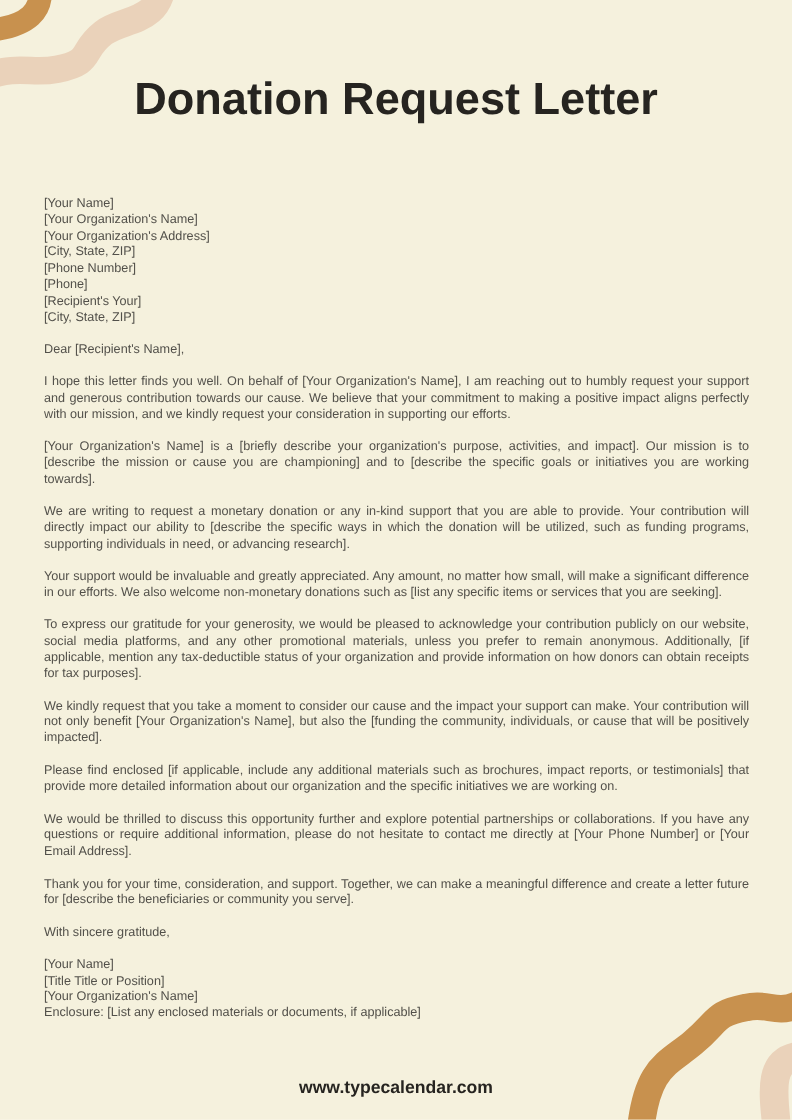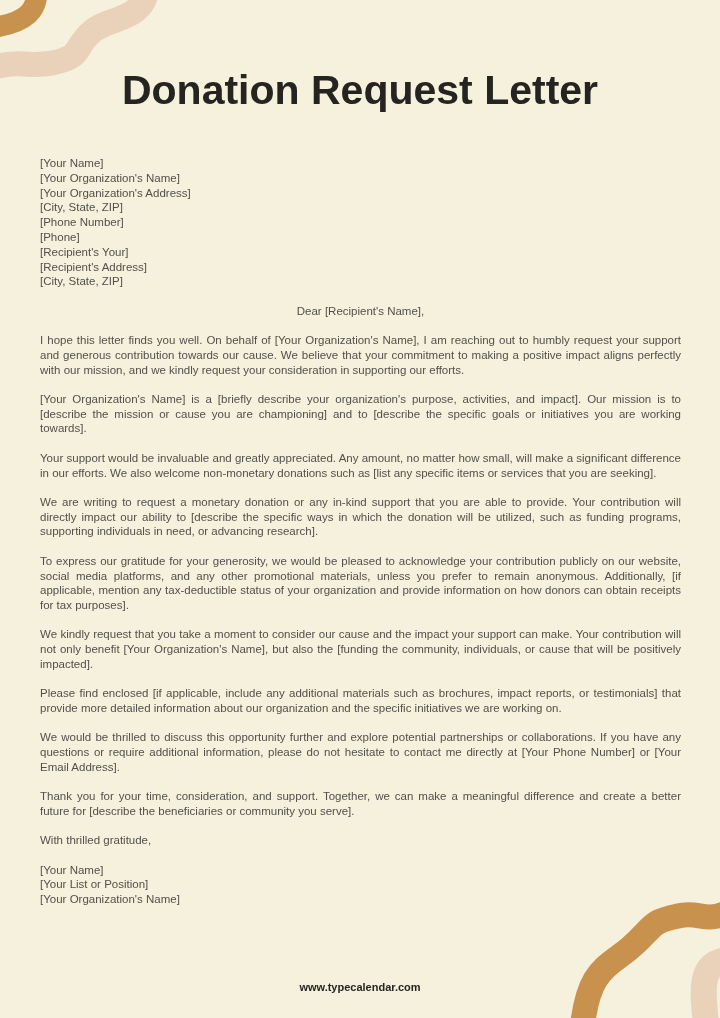--- a/index.html
+++ b/index.html
@@ -27,36 +27,36 @@
     font-size: 41px;
     line-height: 1.0;
     font-weight: bold;
     letter-spacing: 0px;
     color: var(--title-text, #242420);
   }
   .letter {
     position: absolute;
     left: 40px;
     right: 39px;
-    top: 156px;
+    top: 178px;
     font-size: 11.5px;
     line-height: 14.8px;
   }
   .block { margin: 0 0 14.5px 0; }
   .block .line { white-space: nowrap; }
   .para { text-align: justify; text-justify: inter-word; margin: 0 0 14.5px 0; }
-  .salutation { margin: 0 0 14.5px 0; text-align: center; }
+  .salutation { margin: 0 0 14.5px 0; }
   .closing { margin: 0 0 14.5px 0; }
   .footer {
     position: absolute;
     top: 981px;
     left: 0;
     width: 100%;
     text-align: center;
-    font-size: 11px;
+    font-size: 16px;
     font-weight: bold;
     color: var(--title-text, #393732);
   }
 </style>
 </head>
 <body>
 
 <div class="page">
 
   <svg class="deco deco-tl" width="220" height="130" viewBox="0 0 220 130">
@@ -73,42 +73,42 @@
 
   <div class="letter">
     <div class="block">
         <div class="line">[Your Name]</div>
         <div class="line">[Your Organization's Name]</div>
         <div class="line">[Your Organization's Address]</div>
         <div class="line">[City, State, ZIP]</div>
         <div class="line">[Phone Number]</div>
         <div class="line">[Phone]</div>
         <div class="line">[Recipient's Your]</div>
-        <div class="line">[Recipient's Address]</div>
         <div class="line">[City, State, ZIP]</div>
       </div>
 
     <div class="salutation">Dear [Recipient's Name],</div>
 
     <div>
         <div class="para">I hope this letter finds you well. On behalf of [Your Organization's Name], I am reaching out to humbly request your support and generous contribution towards our cause. We believe that your commitment to making a positive impact aligns perfectly with our mission, and we kindly request your consideration in supporting our efforts.</div>
         <div class="para">[Your Organization's Name] is a [briefly describe your organization's purpose, activities, and impact]. Our mission is to [describe the mission or cause you are championing] and to [describe the specific goals or initiatives you are working towards].</div>
+        <div class="para">We are writing to request a monetary donation or any in-kind support that you are able to provide. Your contribution will directly impact our ability to [describe the specific ways in which the donation will be utilized, such as funding programs, supporting individuals in need, or advancing research].</div>
         <div class="para">Your support would be invaluable and greatly appreciated. Any amount, no matter how small, will make a significant difference in our efforts. We also welcome non-monetary donations such as [list any specific items or services that you are seeking].</div>
-        <div class="para">We are writing to request a monetary donation or any in-kind support that you are able to provide. Your contribution will directly impact our ability to [describe the specific ways in which the donation will be utilized, such as funding programs, supporting individuals in need, or advancing research].</div>
         <div class="para">To express our gratitude for your generosity, we would be pleased to acknowledge your contribution publicly on our website, social media platforms, and any other promotional materials, unless you prefer to remain anonymous. Additionally, [if applicable, mention any tax-deductible status of your organization and provide information on how donors can obtain receipts for tax purposes].</div>
         <div class="para">We kindly request that you take a moment to consider our cause and the impact your support can make. Your contribution will not only benefit [Your Organization's Name], but also the [funding the community, individuals, or cause that will be positively impacted].</div>
         <div class="para">Please find enclosed [if applicable, include any additional materials such as brochures, impact reports, or testimonials] that provide more detailed information about our organization and the specific initiatives we are working on.</div>
         <div class="para">We would be thrilled to discuss this opportunity further and explore potential partnerships or collaborations. If you have any questions or require additional information, please do not hesitate to contact me directly at [Your Phone Number] or [Your Email Address].</div>
-        <div class="para">Thank you for your time, consideration, and support. Together, we can make a meaningful difference and create a better future for [describe the beneficiaries or community you serve].</div>
+        <div class="para">Thank you for your time, consideration, and support. Together, we can make a meaningful difference and create a letter future for [describe the beneficiaries or community you serve].</div>
       </div>
 
-    <div class="closing">With thrilled gratitude,</div>
+    <div class="closing">With sincere gratitude,</div>
 
     <div class="block">
         <div class="line">[Your Name]</div>
-        <div class="line">[Your List or Position]</div>
+        <div class="line">[Title Title or Position]</div>
         <div class="line">[Your Organization's Name]</div>
+        <div class="line">Enclosure: [List any enclosed materials or documents, if applicable]</div>
       </div>
   </div>
 
   <div class="footer">www.typecalendar.com</div>
 
 </div>
 
 </body></html>

